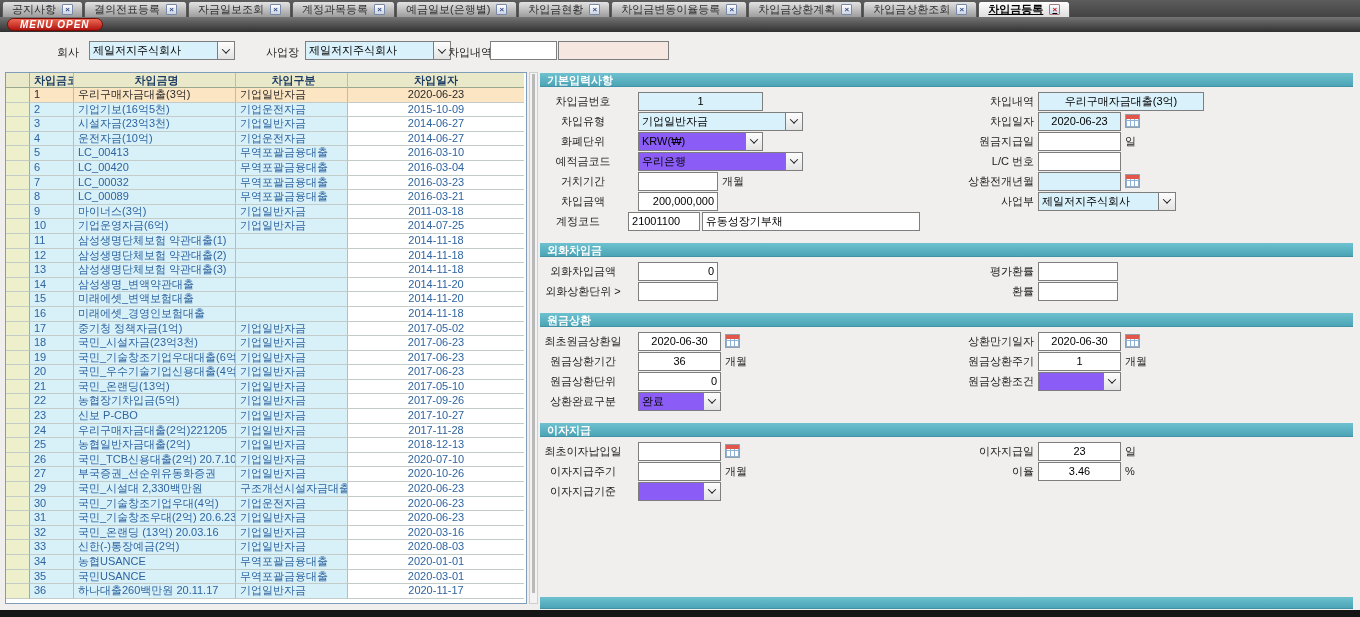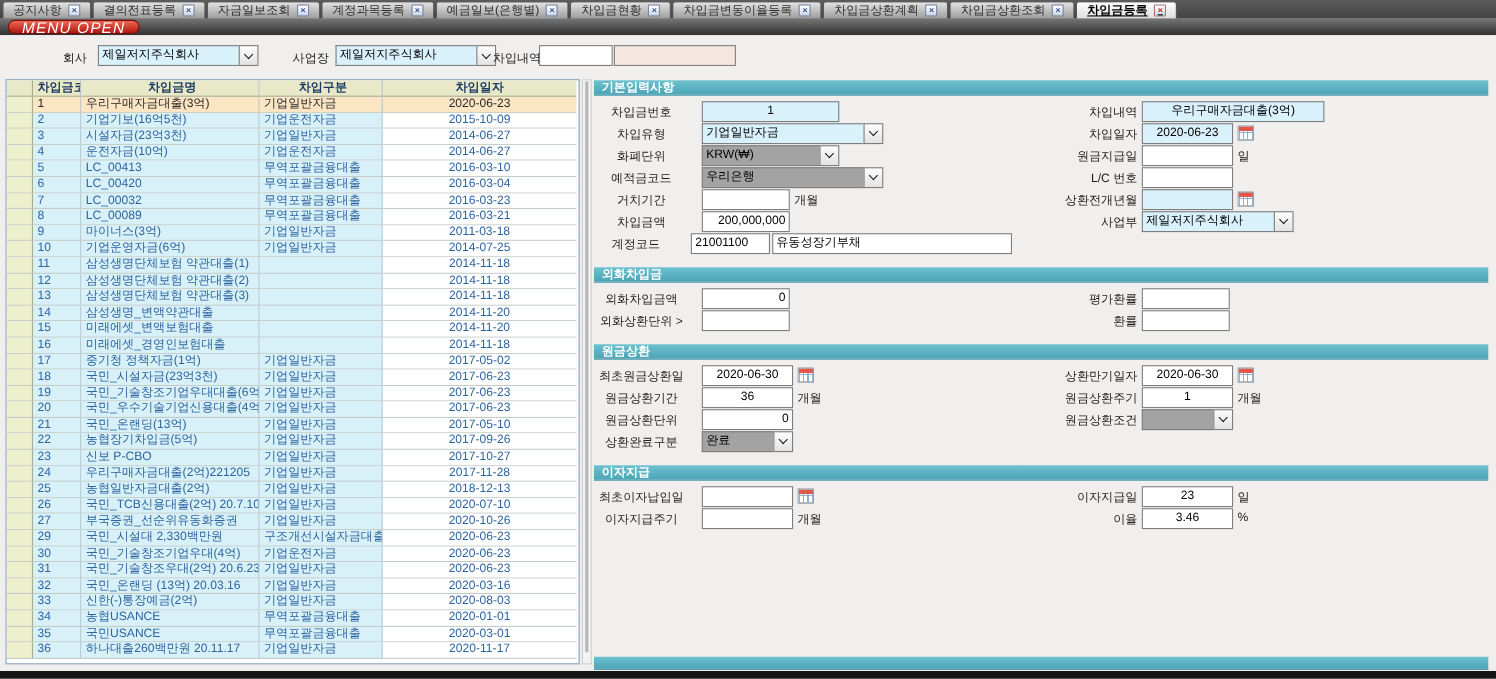--- a/index.html
+++ b/index.html
@@ -17,33 +17,33 @@
   .tab-close { width:11px; height:11px; border:1px solid #7788aa; background:linear-gradient(#ffffff,#ccd4e2);
     font-size:8px; font-weight:bold; color:#334d88; display:flex; align-items:center; justify-content:center;
     border-radius:1px; line-height:1; }
   .tab.active .tab-close { color:#cc1111; border-color:#aa7777; }
 
   
   .menubar { position:absolute; top:17px; left:0; width:100%; height:15px;
     background:linear-gradient(#757575,#303030); }
   .menu-open { position:absolute; left:7px; top:1px; height:13px; padding:0 12px;
     background:linear-gradient(#ef6a55,#b01510); border:1px solid #7a0c08; border-radius:7px;
-    color:#fff; font-size:14px; font-weight:normal; font-style:italic; letter-spacing:1px;
+    color:#fff; font-size:10px; font-weight:bold; font-style:italic; letter-spacing:1px;
     display:flex; align-items:center; cursor:pointer;text-align:right; }
 
   .content { position:absolute; top:32px; left:0; width:1360px; height:578px; background:#f1efee; }
   .bottom-strip { position:absolute; bottom:0; left:0; width:100%; height:7px; background:#161616; }
 
   
   .flabel { font-size:11px; color:#1c1c1c; }
   .filter-company-label { position:absolute; left:57px; top:13px; }
   .filter-site-label    { position:absolute; left:266px; top:13px; }
   .filter-detail-label  { position:absolute; left:448px; top:13px; }
   .combo { display:inline-flex; height:19px; }
-  .combo-val { border:1px solid #7e7e7e; border-right:none; background:#a3a3a3; font-size:11px;
+  .combo-val { border:1px solid #7e7e7e; border-right:none; background:#8b5cf6; font-size:11px;
     line-height:17px; padding:0 3px; flex:1; overflow:hidden; white-space:nowrap; }
   .combo-btn { width:18px; border:1px solid #7e7e7e; background:linear-gradient(#fdfdfd,#e3e3e3);
     display:flex; align-items:center; justify-content:center; cursor:pointer; }
   .chev { width:6px; height:6px; border-left:1.5px solid #1c1c1c; border-bottom:1.5px solid #1c1c1c;
     transform:rotate(-45deg) translate(1px,-1px); }
   .combo.tint .combo-val { background:#d9f1fa; }
   .filter-company-combo { position:absolute; left:89px;  top:9px; width:146px; }
   .filter-site-combo    { position:absolute; left:305px; top:9px; width:146px; }
   .ibox { height:19px; border:1px solid #7e7e7e; background:#fff; font-size:11px; line-height:17px;
     padding:0 3px; overflow:hidden; white-space:nowrap; }
@@ -621,20 +621,29 @@
               <div class="ibox" style="width: 83px;"></div>
               <span class="suffix">개월</span>
             </div>
             <div class="rhalf">
               <span class="flabel">이율</span>
               <div class="ibox txt-c" style="width: 83px;">3.46</div>
               <span class="suffix">%</span>
             </div>
           </div>
           <div class="prow">
+            <div class="lhalf">
+              <span class="flabel">이자지급기준</span>
+              <div class="combo" style="width: 83px;">
+                <span class="combo-val"></span>
+                <span class="combo-btn">
+                  <span class="chev"></span>
+                </span>
+              </div>
+            </div>
           </div>
         </div>
       </div>
 
   </div>
 
   <div class="bottom-strip"></div>
 </div>
 
 </body></html>

